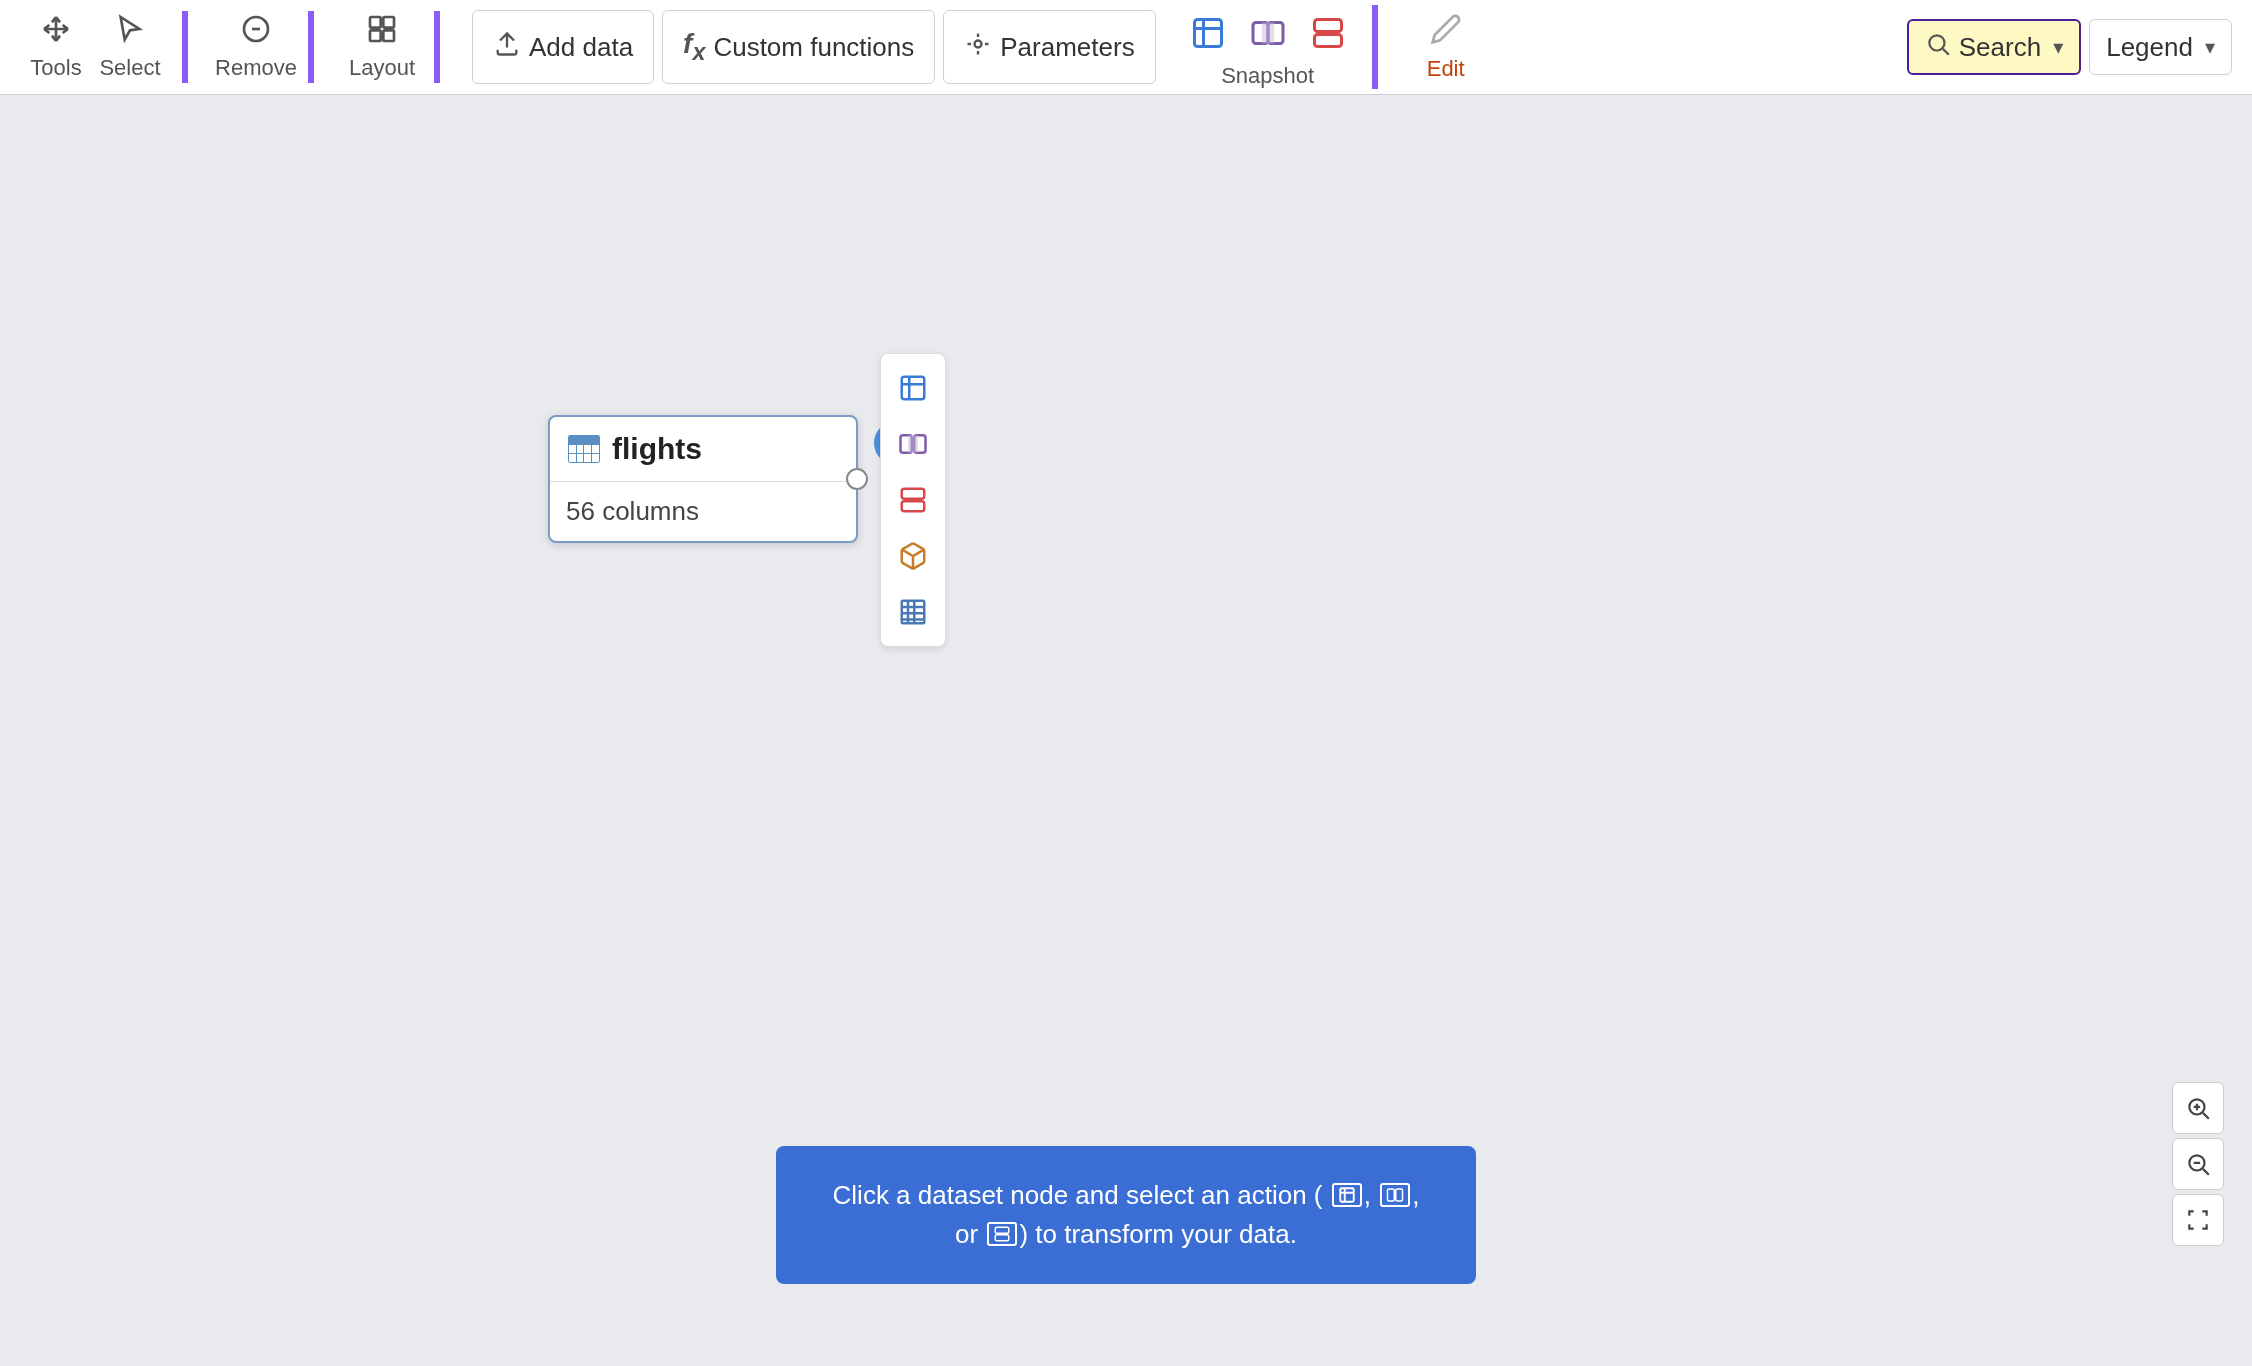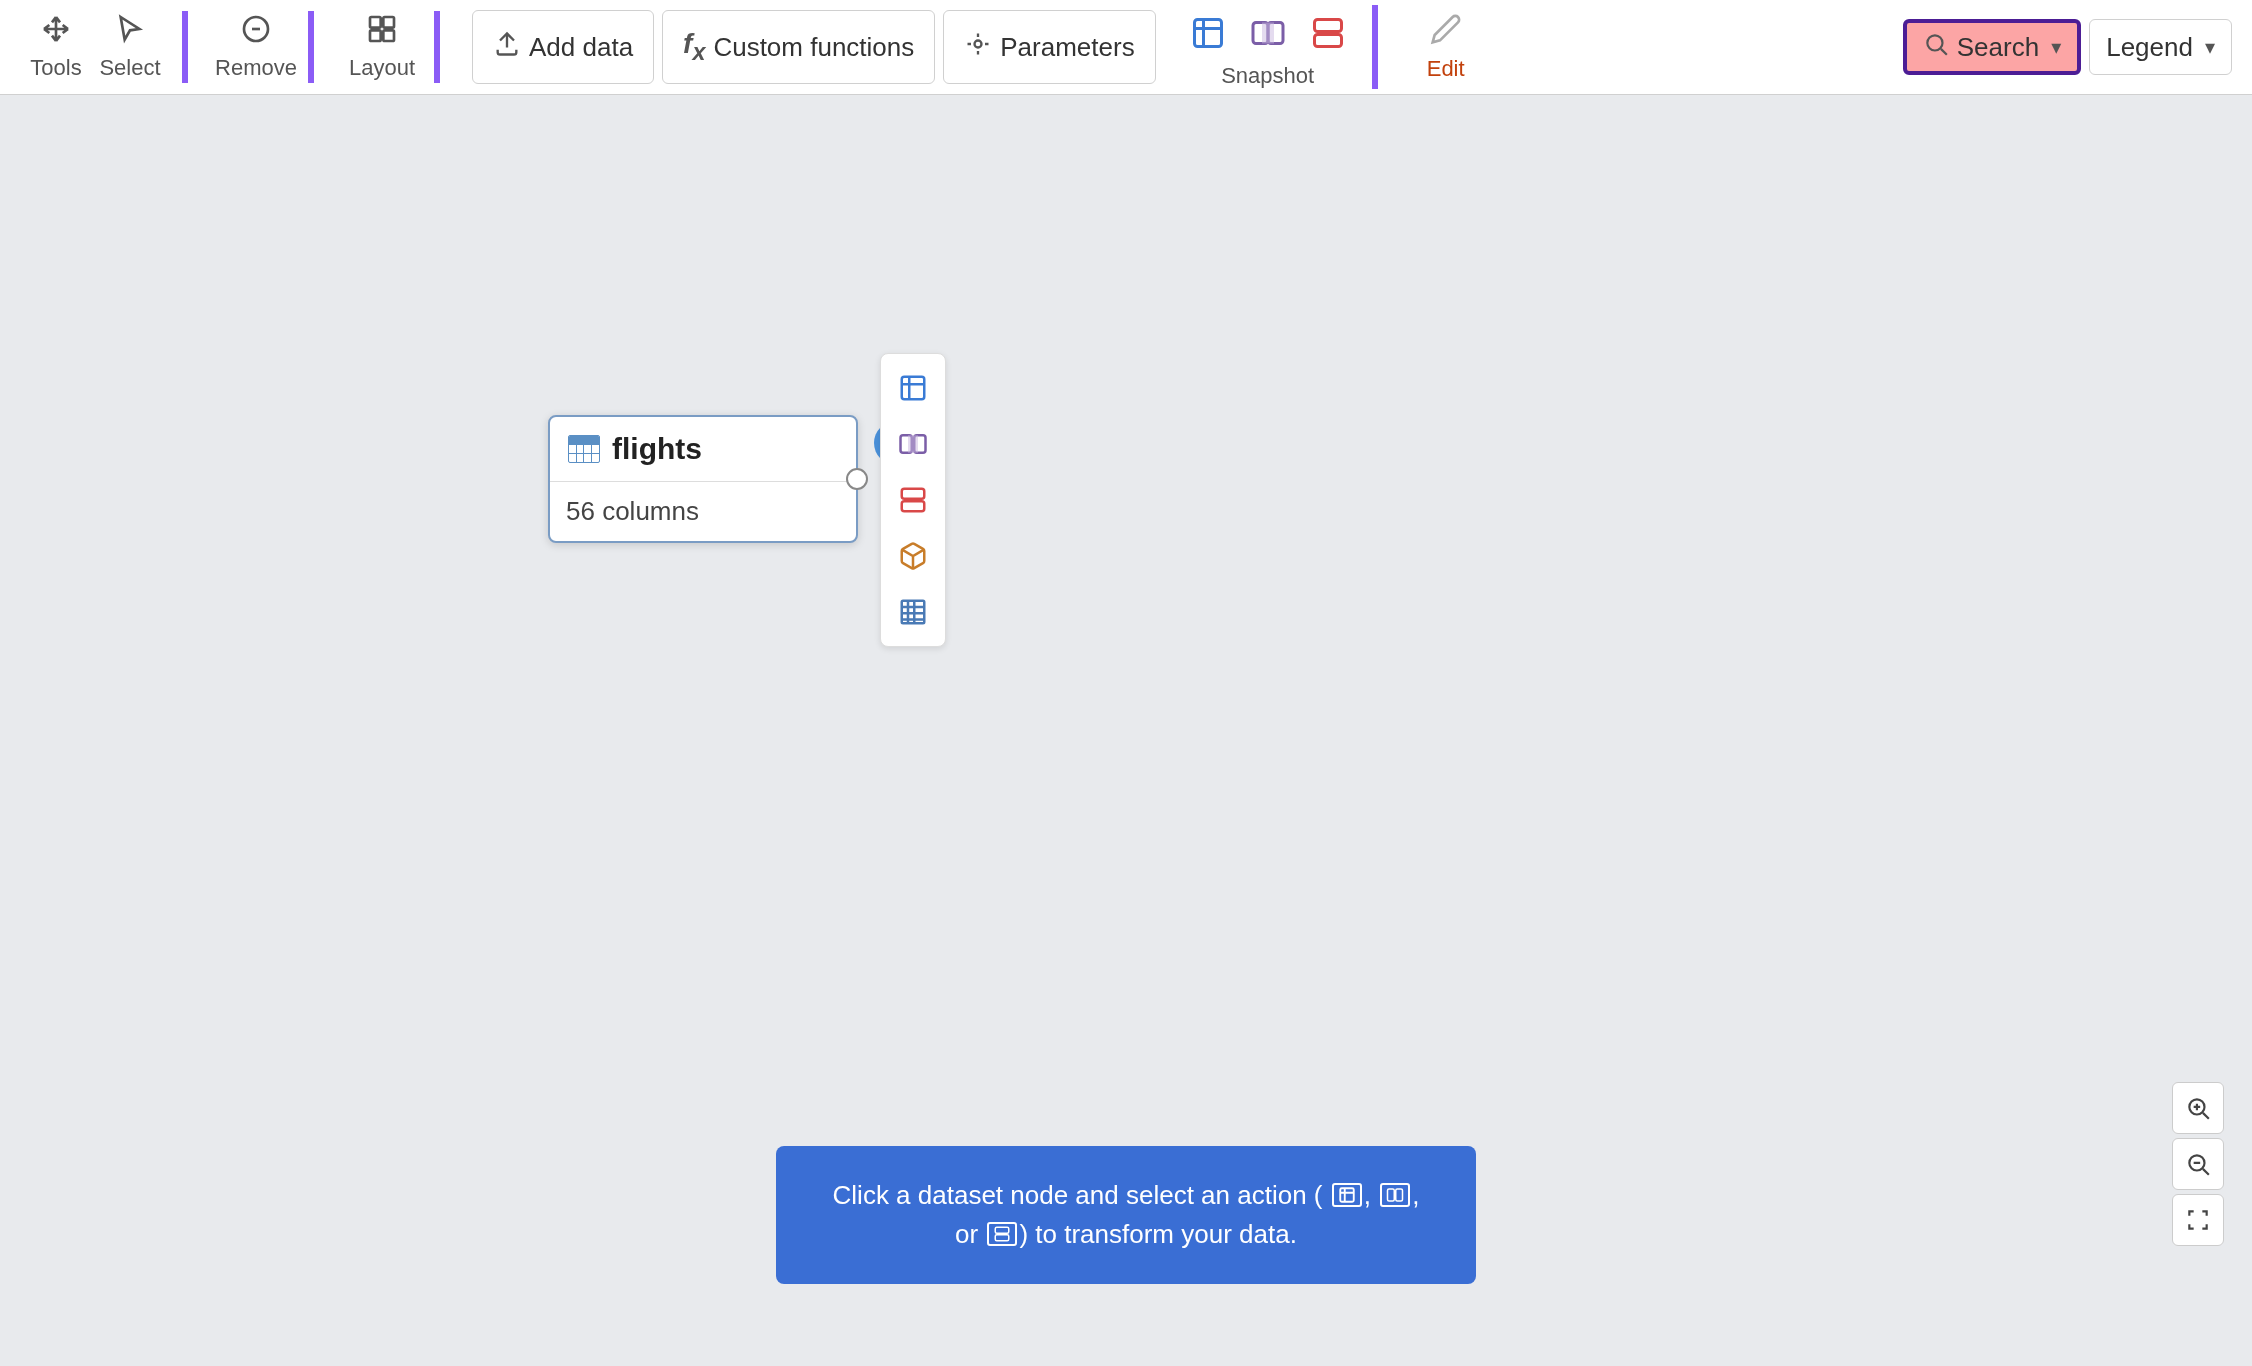--- a/index.html
+++ b/index.html
@@ -42,21 +42,21 @@
 
     .edit-btn {
       display: flex; flex-direction: column; align-items: center; justify-content: center;
       width: 72px; height: 72px; border: none; background: transparent; cursor: pointer;
       border-radius: 6px; gap: 4px; font-size: 28px; color: #999;
     }
     .edit-btn .label { font-size: 22px; color: #c2410c; }
 
     .search-btn {
       display: flex; align-items: center; gap: 8px;
-      height: 56px; padding: 0 16px; border: 4px solid #4c1d95; background: #fca5a5;
+      height: 56px; padding: 0 16px; border: 2px solid #4c1d95; background: #fef9c3;
       border-radius: 6px; cursor: pointer; font-size: 26px; color: #333;
     }
     .search-btn .chevron { font-size: 20px; color: #555; margin-left: 4px; }
 
     .legend-btn {
       display: flex; align-items: center; gap: 8px;
       height: 56px; padding: 0 16px; border: 1px solid #d0d0d0; background: white;
       border-radius: 6px; cursor: pointer; font-size: 26px; color: #333; justify-content: space-between;
     }
     .legend-btn .chevron { font-size: 20px; color: #555; margin-left: 4px; }

